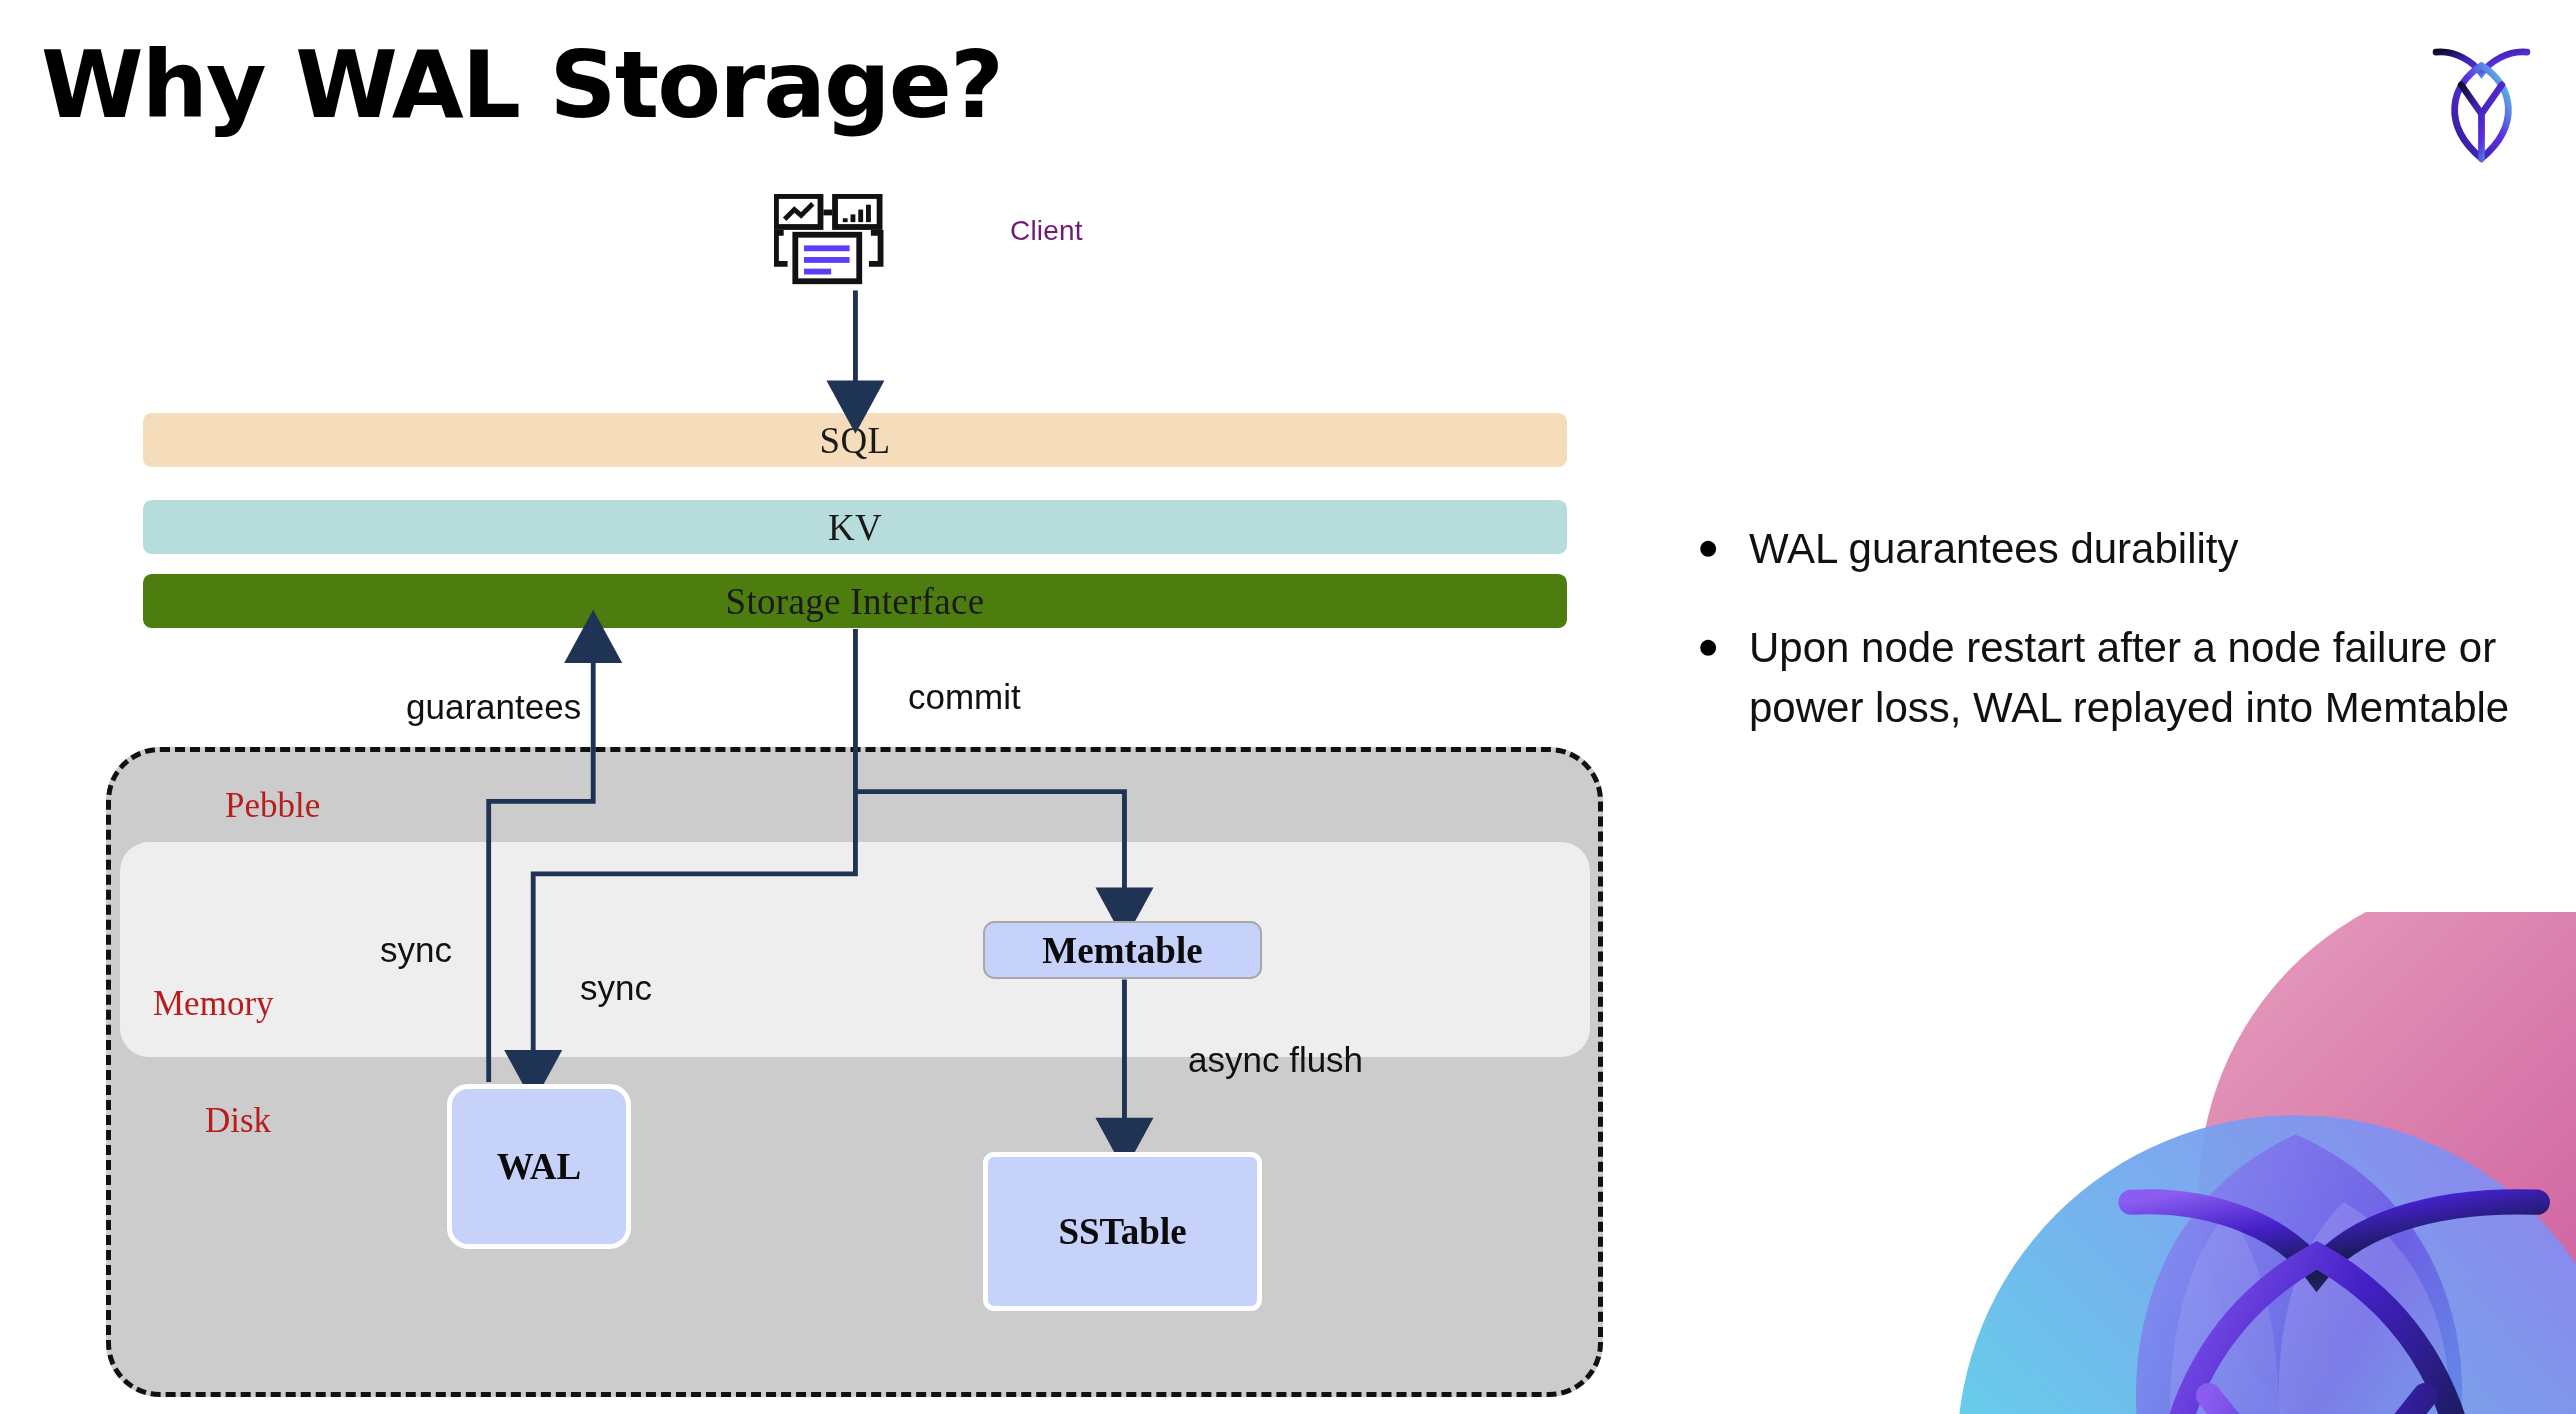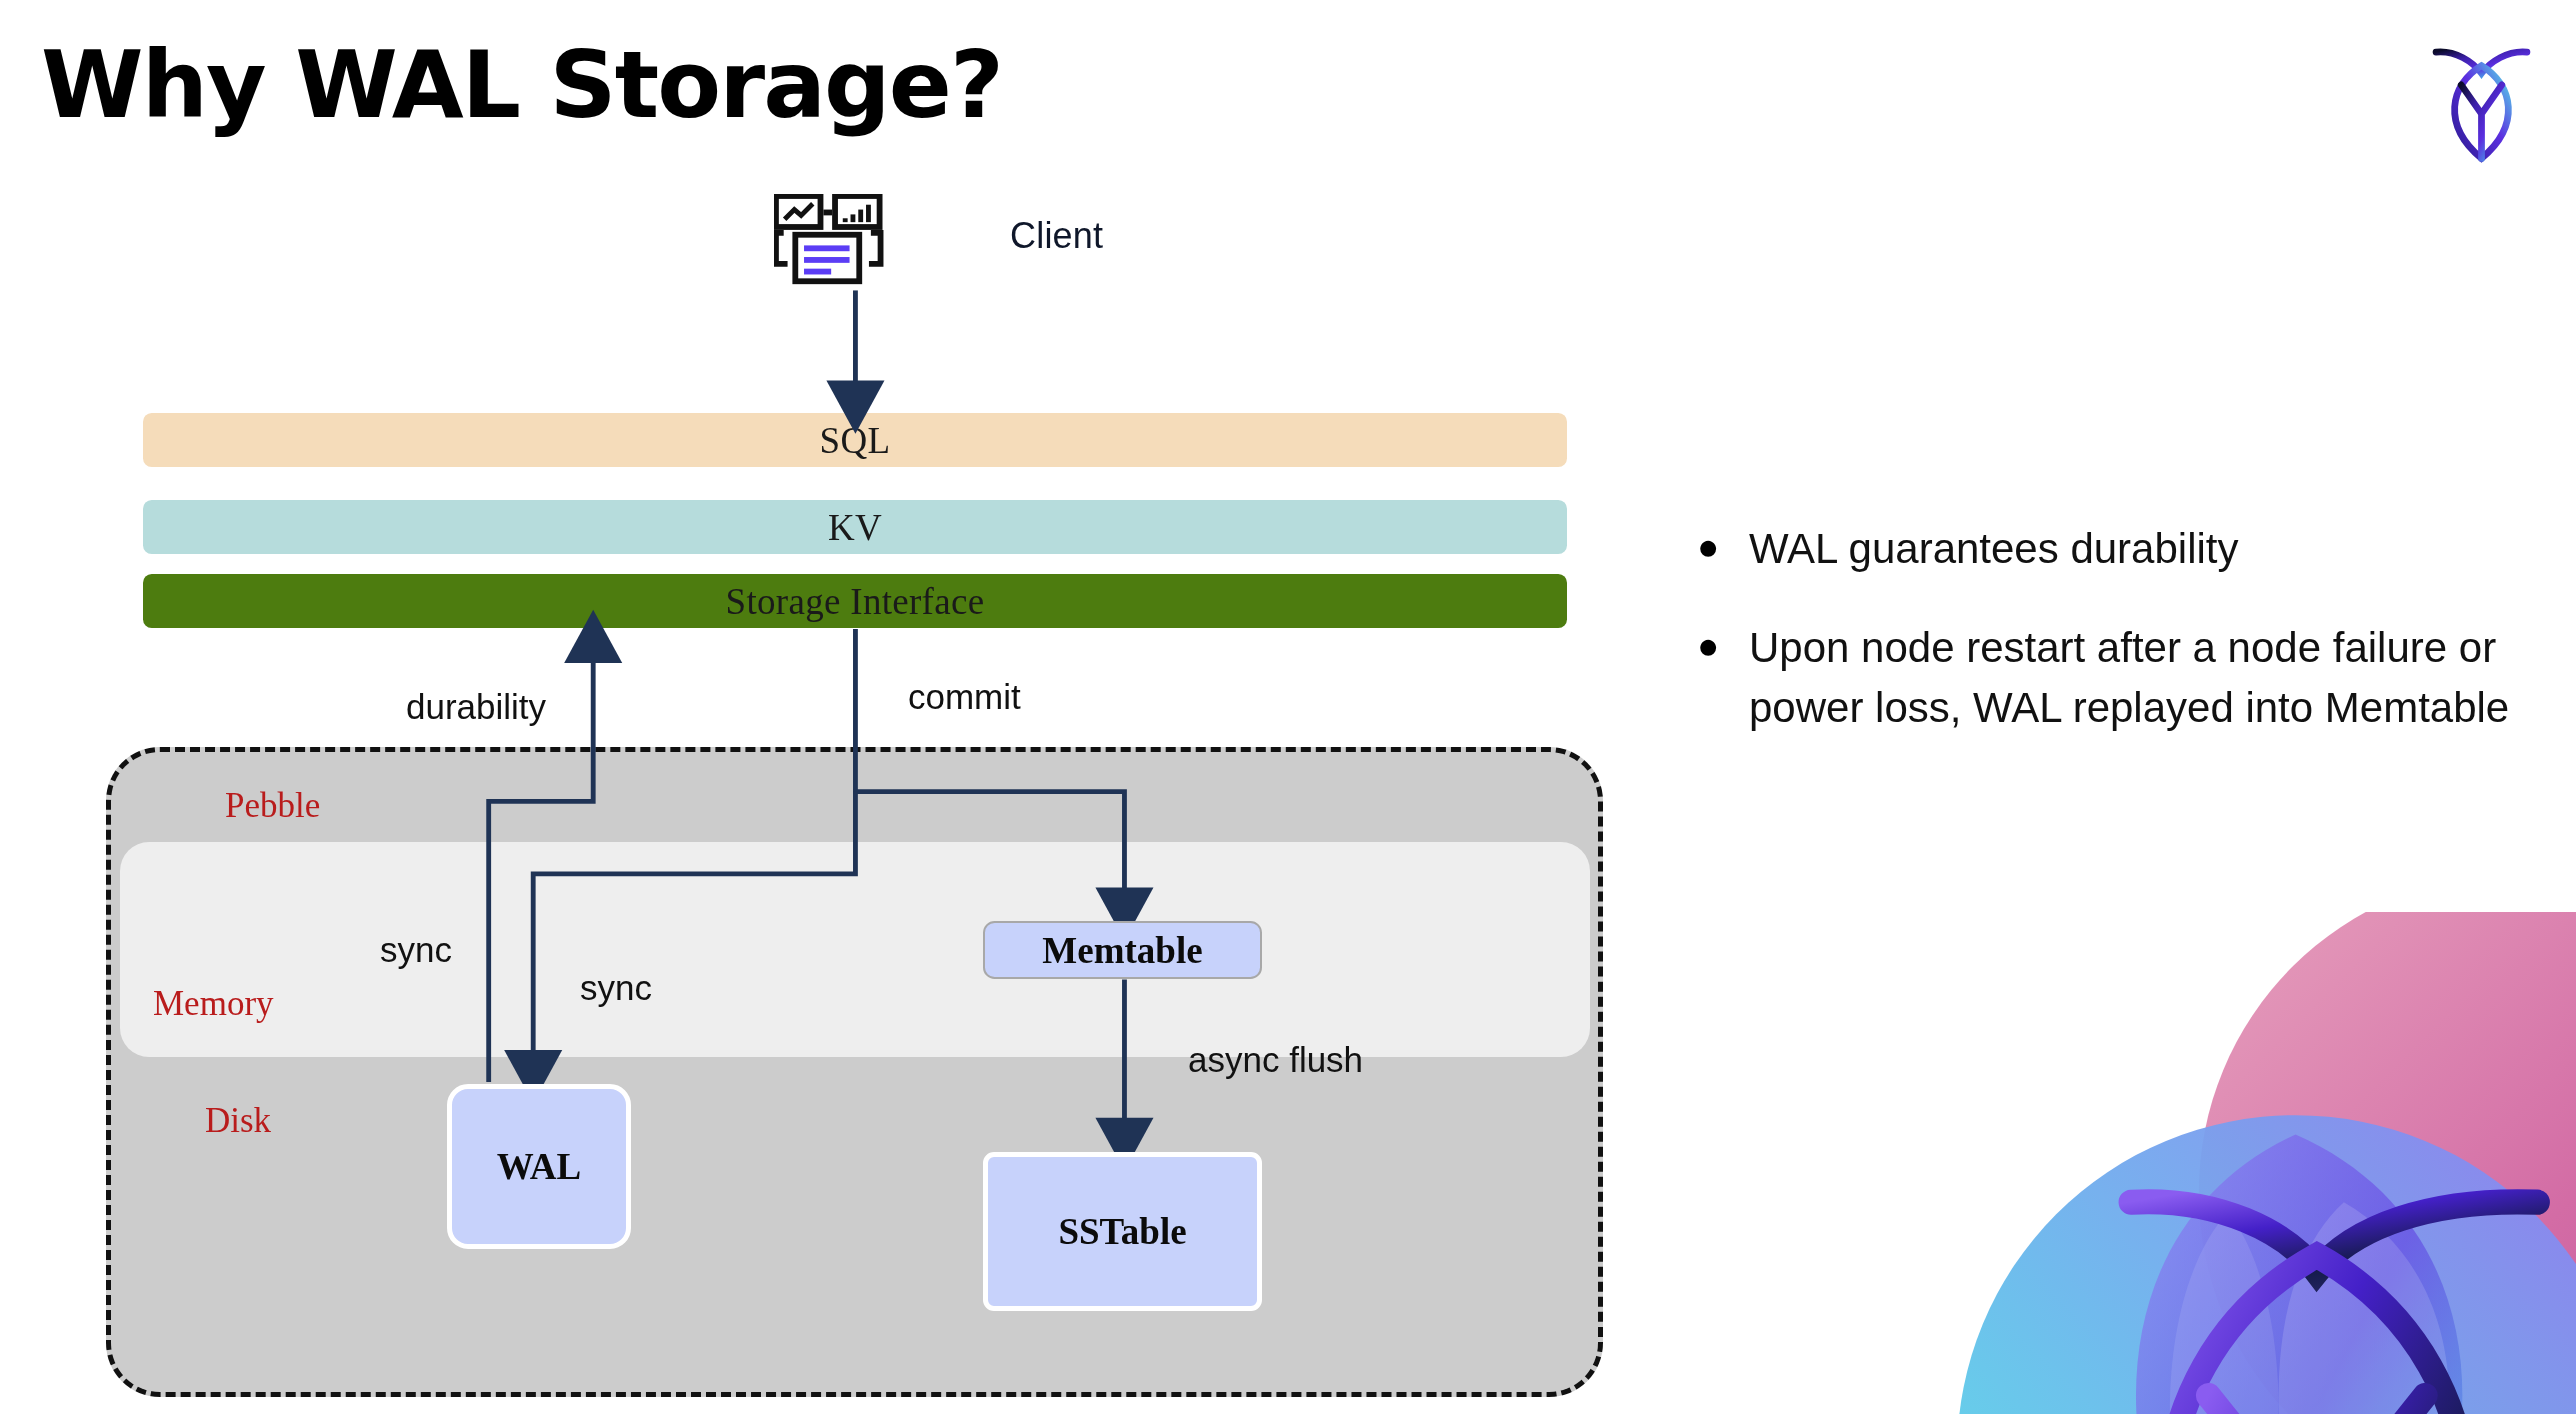--- a/index.html
+++ b/index.html
@@ -19,21 +19,21 @@
   
   .logo-tr{position:absolute;left:2409px;top:25px;width:145px;height:145px;}
 
   
   .deco{position:absolute;right:0;bottom:0;width:735px;height:503px;overflow:hidden;pointer-events:none;}
 
   
   .client-icon{position:absolute;left:774px;top:194px;width:155px;height:97px;}
   .client-label{
     position:absolute;left:1010px;top:215px;
-    font-size:36px;color:#0f172a;font-family:"Liberation Sans",sans-serif;
+    font-size:28px;color:#701a75;font-family:"Liberation Sans",sans-serif;
     letter-spacing:0.2px;
   }
 
   
   .bar{
     position:absolute;left:143px;width:1424px;height:54px;border-radius:8.7px;
     display:flex;align-items:center;justify-content:center;
     font-family:"Liberation Serif",serif;font-size:37px;color:#1a1a1a;
     letter-spacing:0.3px;
   }
@@ -201,21 +201,21 @@
   <div class="node node-memtable">
     <span>Memtable</span>
   </div>
   <div class="node node-wal">
     <span>WAL</span>
   </div>
   <div class="node node-sstable">
     <span>SSTable</span>
   </div>
 
-  <div class="alabel al-committed">durability</div>
+  <div class="alabel al-committed">guarantees</div>
   <div class="alabel al-commit">commit</div>
   <div class="alabel al-sync1">sync</div>
   <div class="alabel al-sync2">sync</div>
   <div class="alabel al-flush">async flush</div>
 
   <div class="bullets">
     <div class="bullet">
       <span class="dot">●</span>
       <span class="btxt">WAL guarantees durability</span>
     </div>

